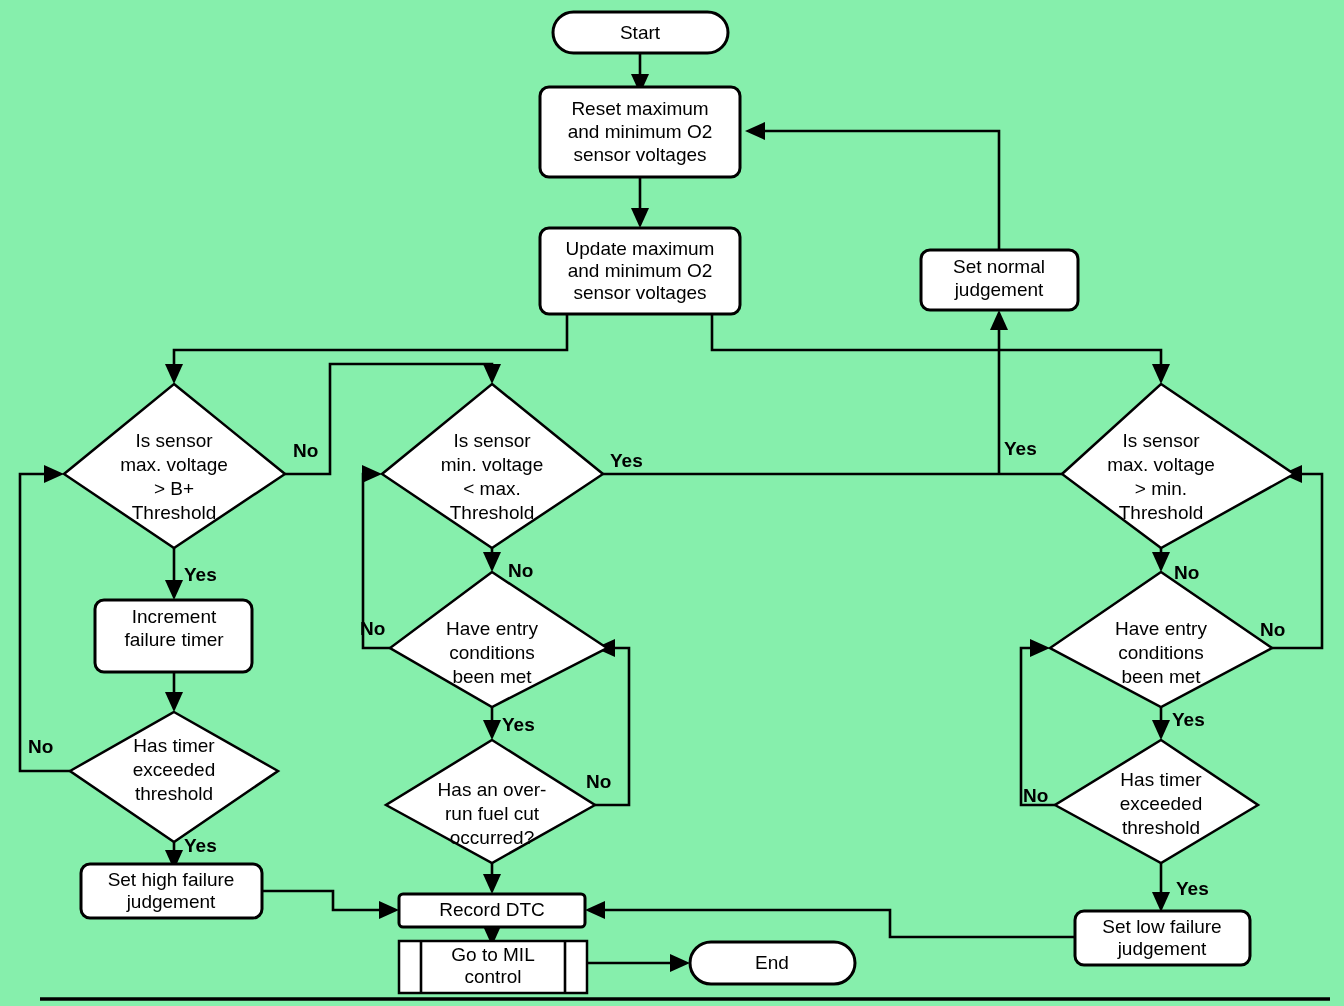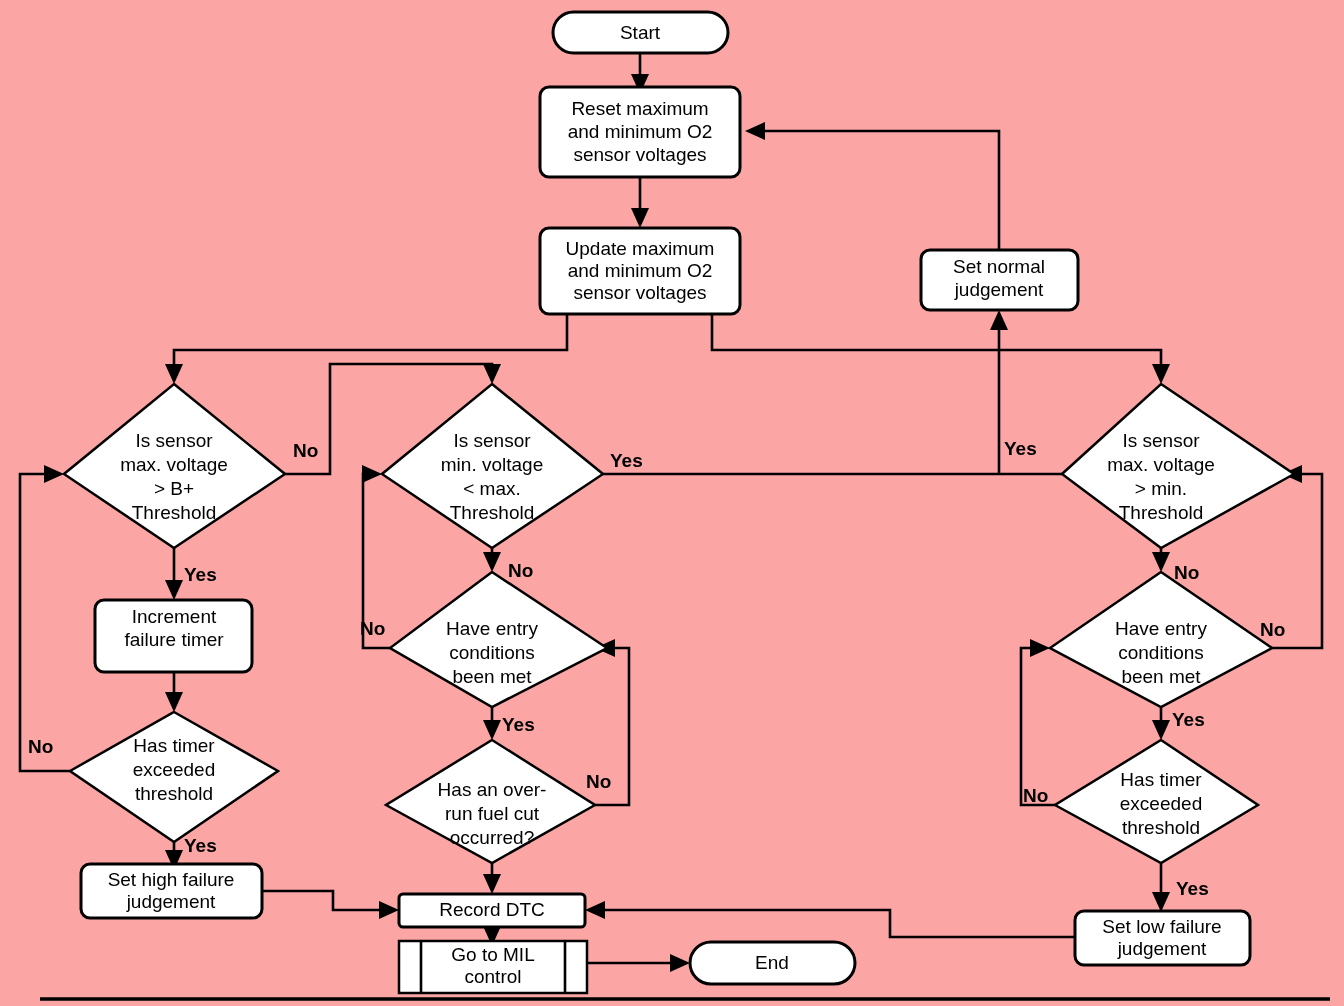--- a/index.html
+++ b/index.html
@@ -4,21 +4,21 @@
 <style>
   html, body {
     margin: 0;
     padding: 0;
     background: #ffffff;
   }
   #page {
     position: relative;
     width: 1344px;
     height: 1006px;
-    background: #fca5a5;
+    background: #86efac;
     font-family: "Liberation Sans", sans-serif;
     overflow: hidden;
   }
   svg#flow {
     display: block;
     width: 1344px;
     height: 1006px;
   }
   .shape-stroke {
     fill: #ffffff;

